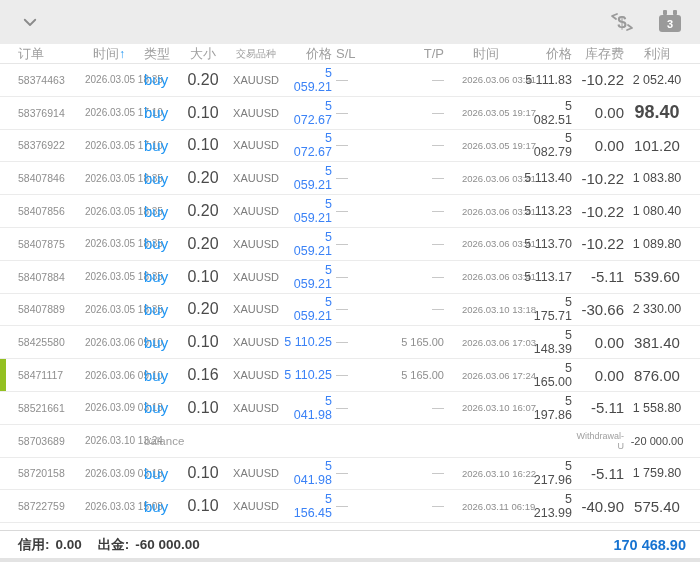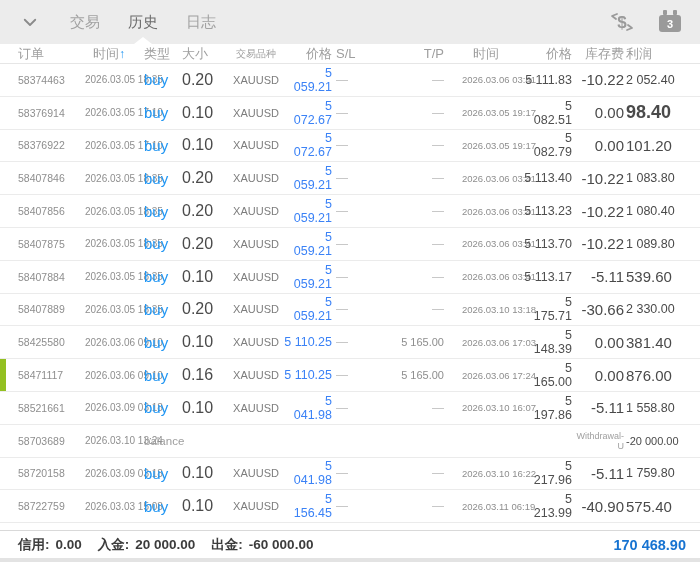--- a/index.html
+++ b/index.html
@@ -23,29 +23,29 @@
   .cal-dot { position:absolute; top:0; width:4px; height:5px; background:#9a9a9a; border-radius:1px; }
   .cal-dot.l { left:5px; } .cal-dot.r { right:5px; }
 
   
   .grid { display:grid; grid-template-columns:76px 66px 40px 46px 56px 52px 54px 58px 76px 52px 50px 1fr; align-items:center; }
   .thead { height:20px; border-bottom:1px solid #e6e6e6; flex:0 0 auto; background:#fff; }
   .th { font-size:13px; color:#9e9e9e; white-space:nowrap; }
   .c-order   { padding-left:18px; text-align:left; }
   .c-otime   { text-align:center; }
   .c-type    { padding-left:2px; text-align:left; }
-  .c-size    { text-align:left; padding-right:4px; }
+  .c-size    { text-align:center; padding-right:4px; }
   .c-symbol  { text-align:center; }
   .c-oprice  { text-align:right; padding-right:4px; }
   .c-sl      { padding-right:6px; }
   .c-tp      { text-align:right; padding-right:4px; }
   .c-ctime   { text-align:center; }
   .c-cprice  { text-align:right; padding-right:4px; }
   .c-swap    { text-align:right; padding-right:2px; }
-  .c-profit  { text-align:left; padding-right:12px; }
+  .c-profit  { text-align:center; padding-right:12px; }
   .th.c-symbol { font-size:10px; }
   .sort-arrow { color:#2196f3; font-size:12px; font-weight:bold; }
 
   .tbody { flex:1 1 auto; overflow:hidden; }
   .row { height:32.8px; border-bottom:1px solid #ebebeb; position:relative; background:#fff; cursor:pointer; }
   .row .c-order  { font-size:10.5px; color:#8e8e8e; }
   .row .c-otime  { font-size:10px;  color:#8e8e8e; text-align:left; padding-left:9px; white-space:nowrap; }
   .row .c-type   { font-size:15px;  color:#2196f3; }
   .row .c-type.neutral { font-size:11.5px; color:#9e9e9e; }
   .row .c-size   { font-size:16px;  color:#4a4a4a; }
@@ -72,31 +72,20 @@
 <body>
 
 <div class="app">
 
   <div class="topbar">
     <div class="chevron-btn">
       <svg width="18" height="18" viewBox="0 0 24 24">
         <path d="M5 9 L12 16 L19 9" fill="none" stroke="#8a8a8a" stroke-width="2.4" stroke-linecap="round" stroke-linejoin="round"></path>
       </svg>
     </div>
-    <div class="tabs">
-      <div class="tab">
-          <span>交易</span>
-        </div>
-      <div class="tab active">
-          <span>历史</span>
-        </div>
-      <div class="tab">
-          <span>日志</span>
-        </div>
-    </div>
     <div class="topbar-icons">
       <div class="icon-btn">
         <svg width="26" height="26" viewBox="0 0 26 26">
           <text x="13" y="19" text-anchor="middle" font-size="17" font-weight="bold" fill="#9a9a9a" font-family="Liberation Sans, sans-serif">$</text>
           <path d="M8 5 L3 7 L7 10" fill="none" stroke="#9a9a9a" stroke-width="1.8" stroke-linecap="round" stroke-linejoin="round"></path>
           <path d="M18 21 L23 19 L19 16" fill="none" stroke="#9a9a9a" stroke-width="1.8" stroke-linecap="round" stroke-linejoin="round"></path>
         </svg>
       </div>
       <div class="icon-btn">
         <div class="cal-icon">
@@ -335,23 +324,19 @@
     <div class="cell c-profit" style="font-size: 15px;">575.40</div>
   </div>
 </div>
 
   <div class="summary">
     <div class="sum-item">
       <span class="sum-label">信用:</span>
       <span class="sum-value">0.00</span>
     </div>
     <div class="sum-item">
-      <span class="sum-label">入金:</span>
-      <span class="sum-value">20 000.00</span>
-    </div>
-    <div class="sum-item">
       <span class="sum-label">出金:</span>
       <span class="sum-value">-60 000.00</span>
     </div>
     <span class="balance-total">170 468.90</span>
   </div>
 
 </div>
 
 </body></html>

